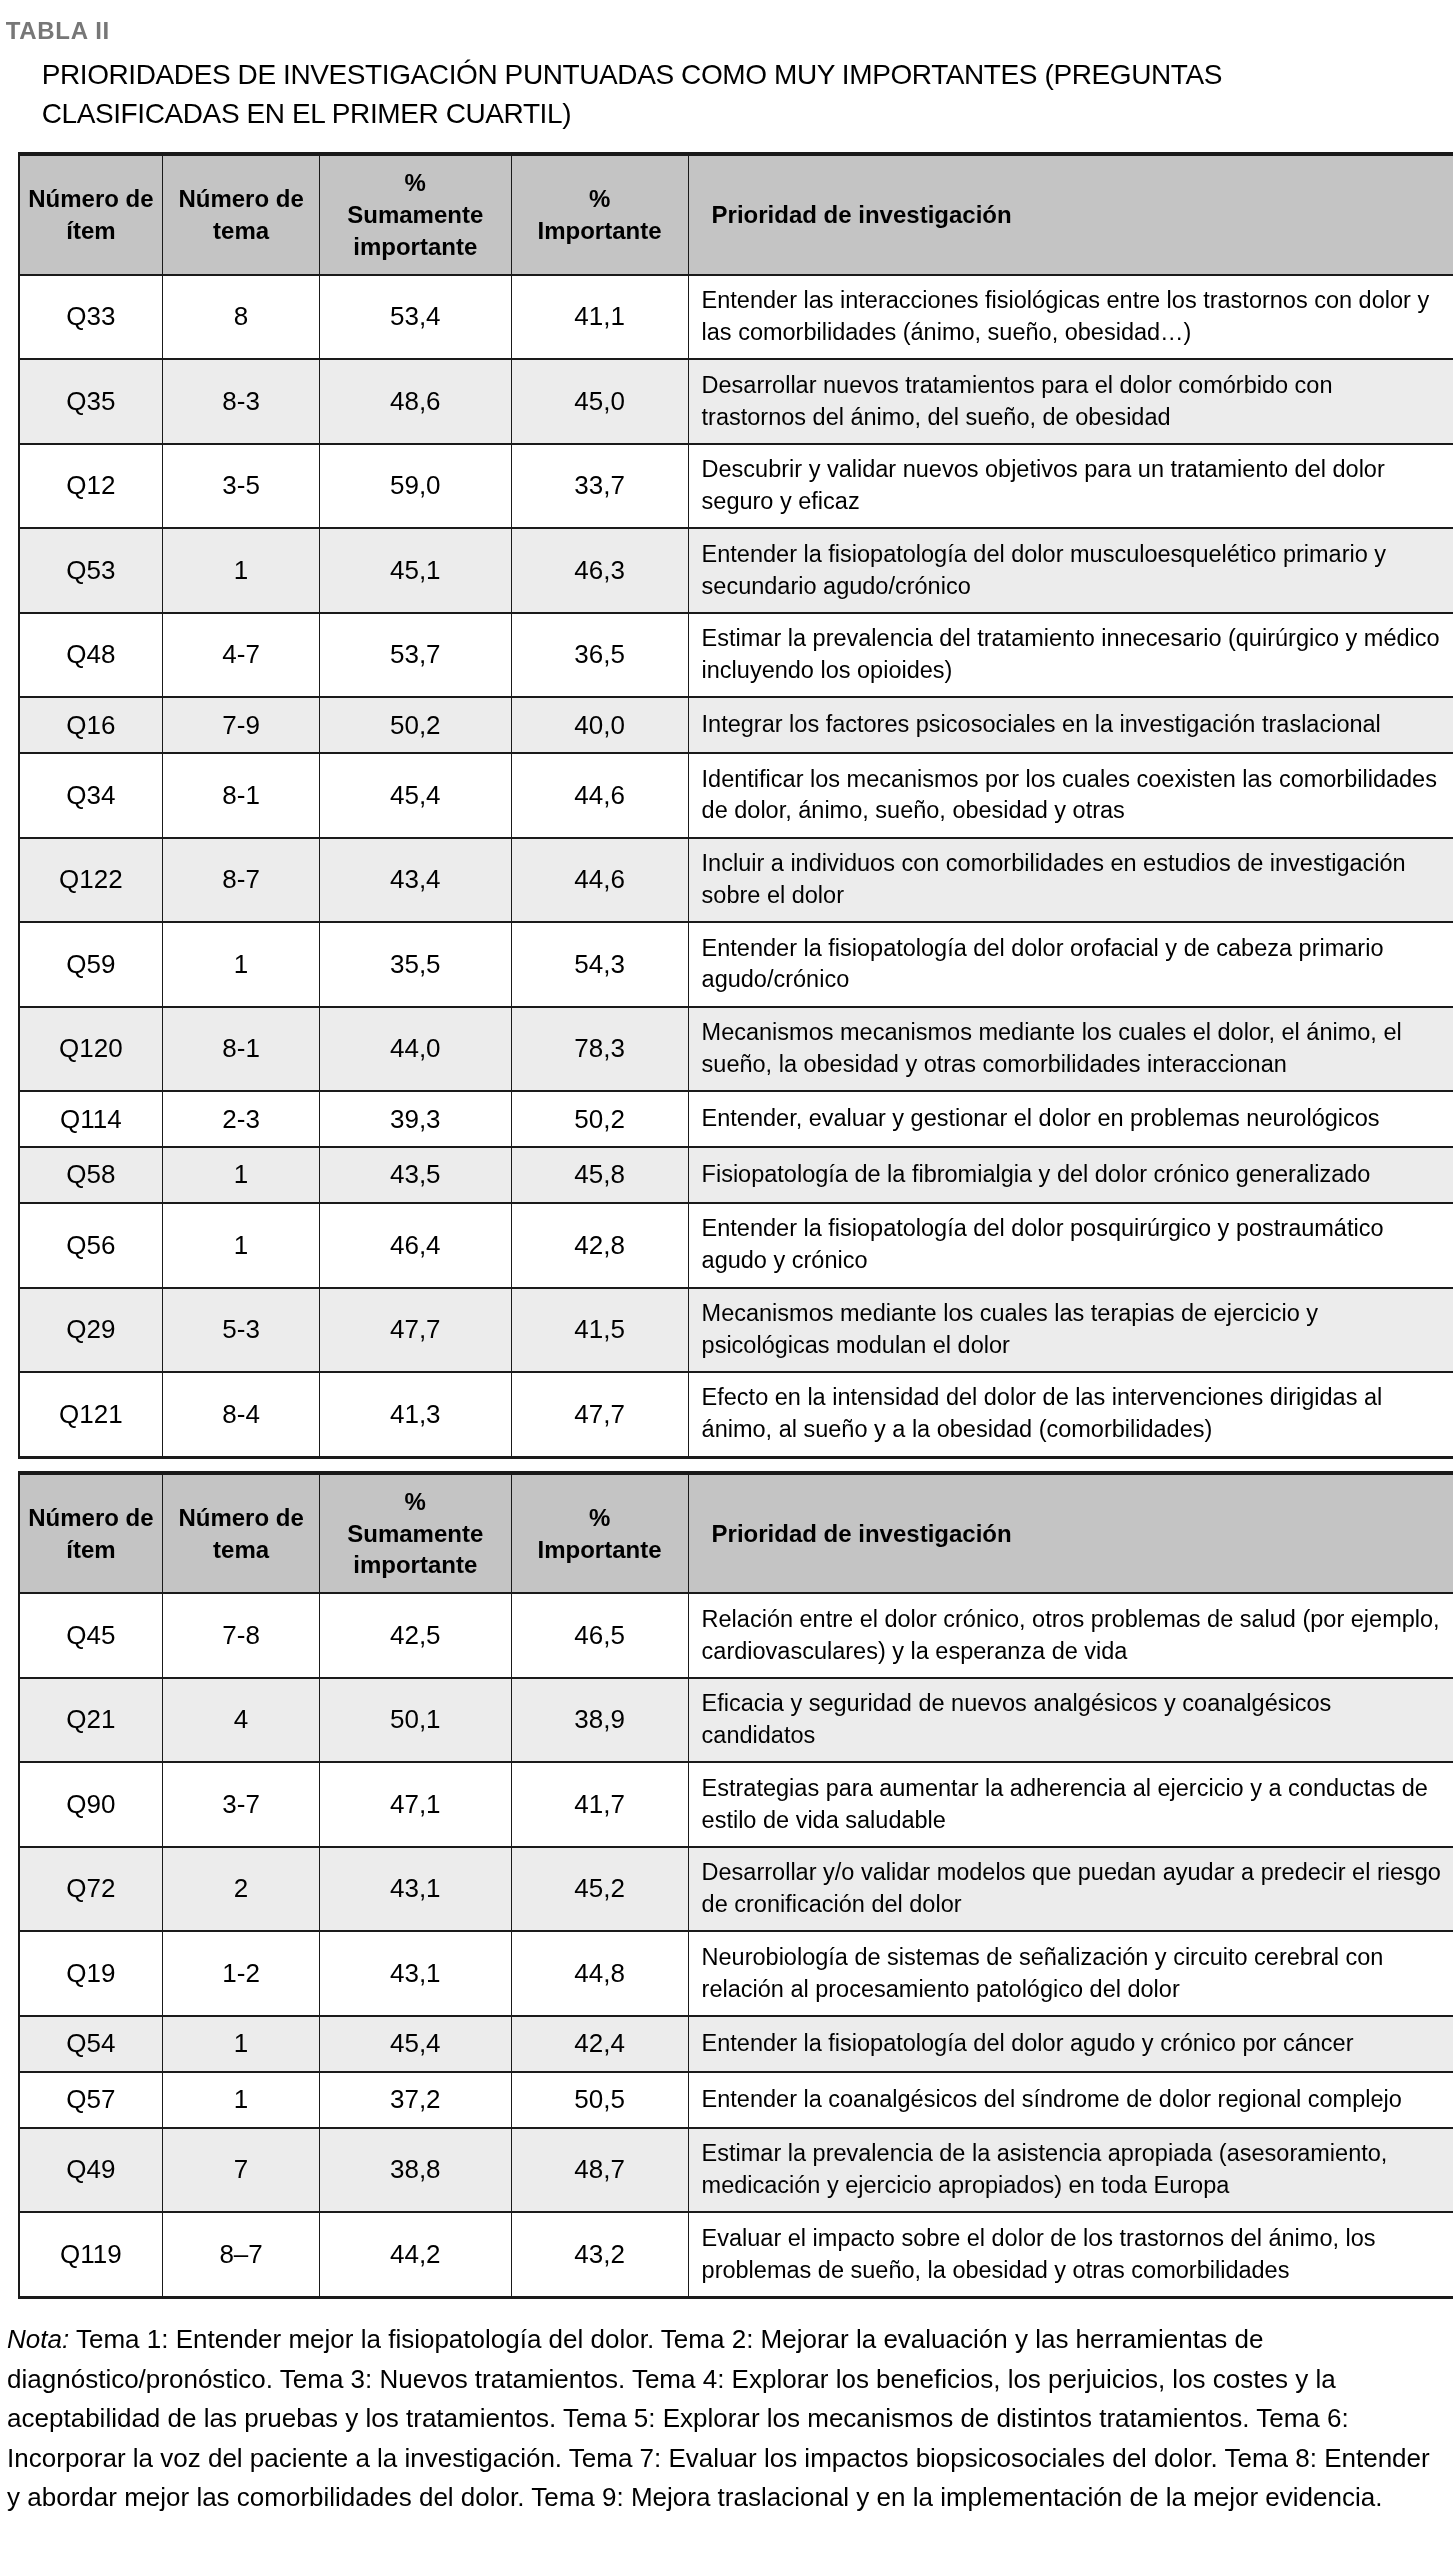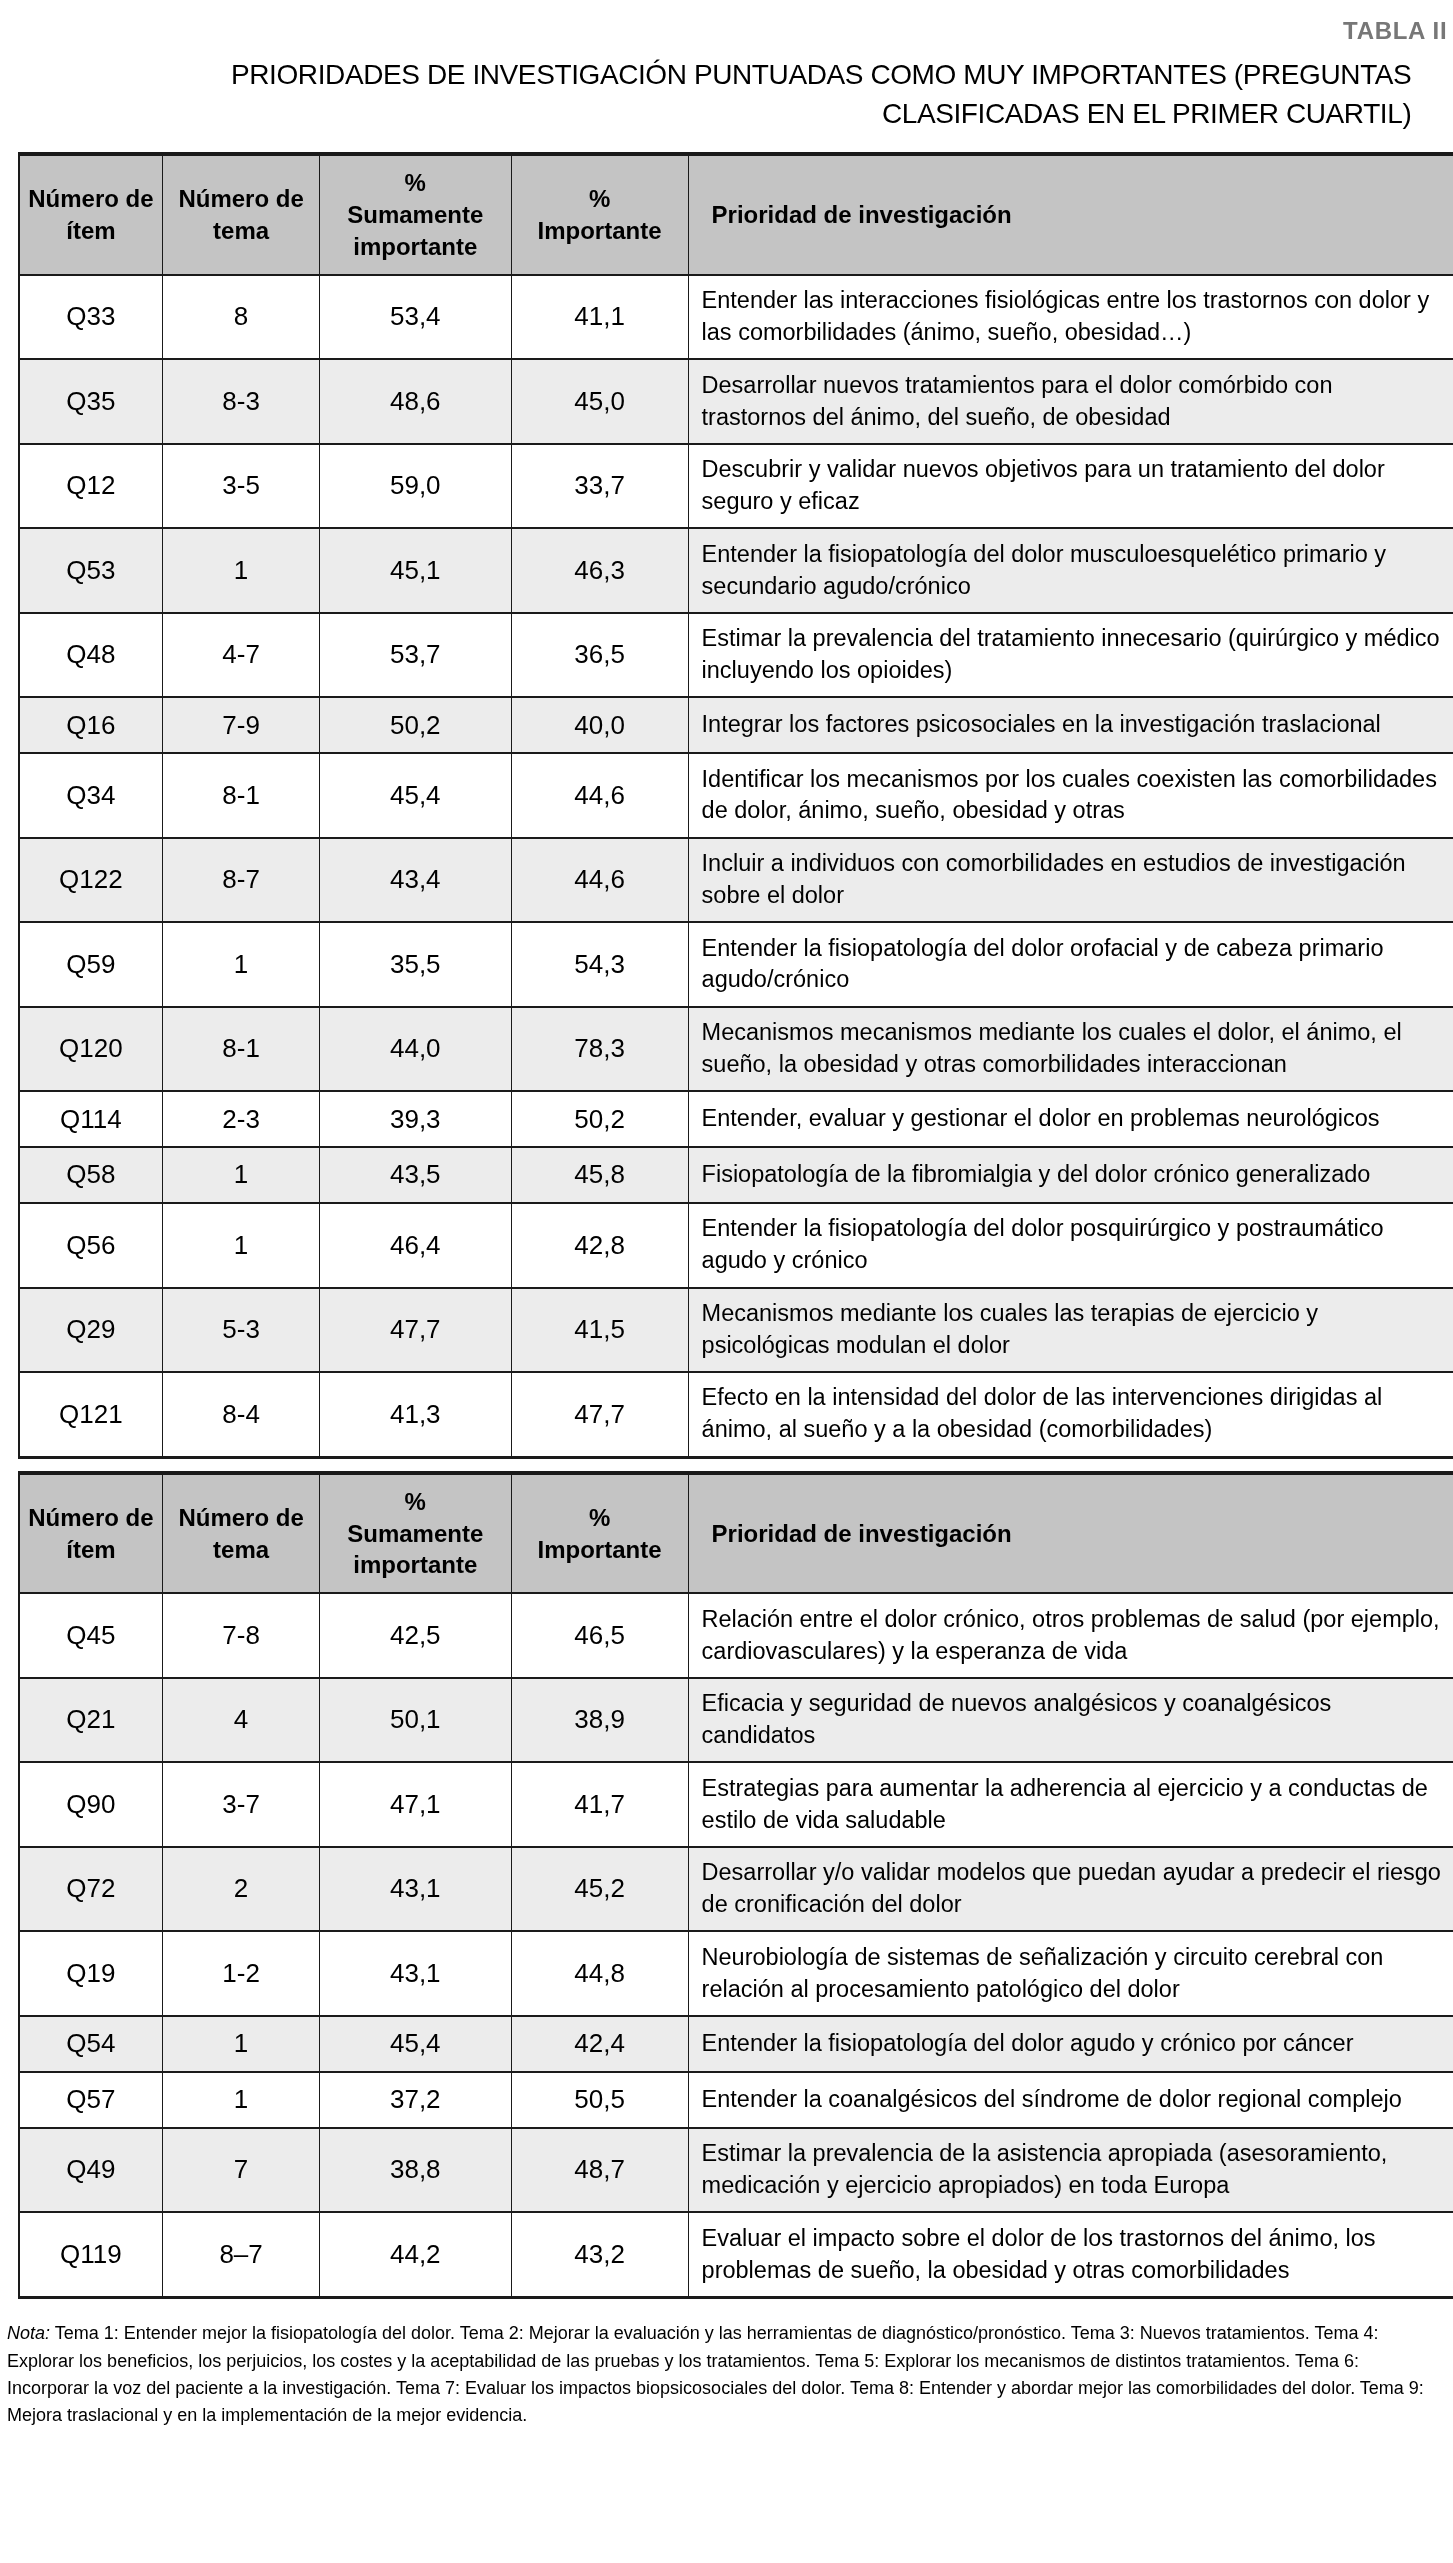--- a/index.html
+++ b/index.html
@@ -8,21 +8,21 @@
     background: #ffffff;
     font-family: "Liberation Sans", sans-serif;
     color: #000000;
   }
   .page {
     width: 1453px;
     box-sizing: border-box;
     padding: 7.1px 5.7px 28.5px 5.7px;
     background: #ffffff;
   }
-  .title-block { text-align: right; margin: 10px 0 18.5px 0; }
+  .title-block { text-align: left; margin: 10px 0 18.5px 0; }
   .table-label {
     font-size: 24px;
     font-weight: bold;
     color: #777777;
     letter-spacing: 0.7px;
     margin-bottom: 10px;
   }
   .table-caption {
     font-size: 28px;
     font-weight: normal;
@@ -80,21 +80,21 @@
     font-size: 26px;
   }
   .ptable tbody tr:nth-child(even) td { background: #ececec; }
   .col-item { width: 10.0%; }
   .col-tema { width: 10.9%; }
   .col-sum  { width: 13.3%; }
   .col-imp  { width: 12.3%; }
   .col-pri  { width: 53.5%; }
   .note {
     margin: 21.4px 1.4px 0 1.4px;
-    font-size: 18px;
+    font-size: 26px;
     line-height: 1.52;
     text-align: left;
   }
   .note em { font-style: italic; }
 </style>
 </head>
 <body>
 
 <div class="page">
 

